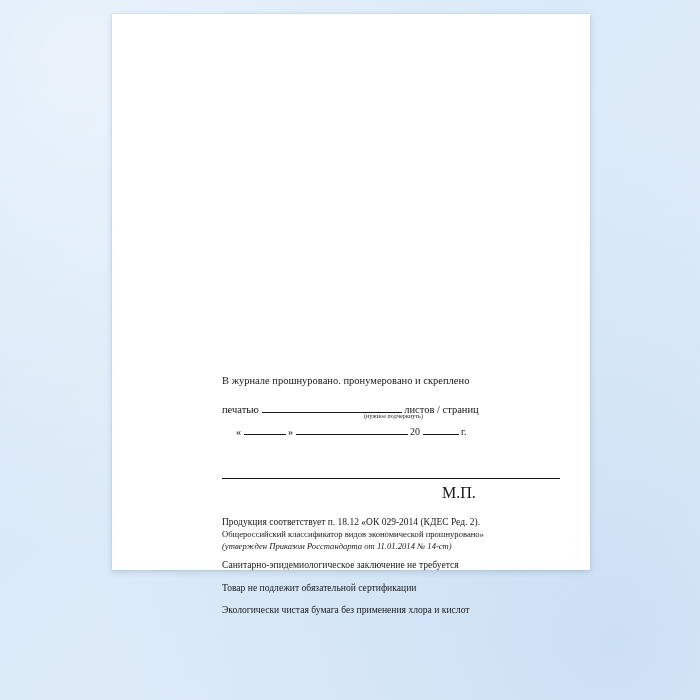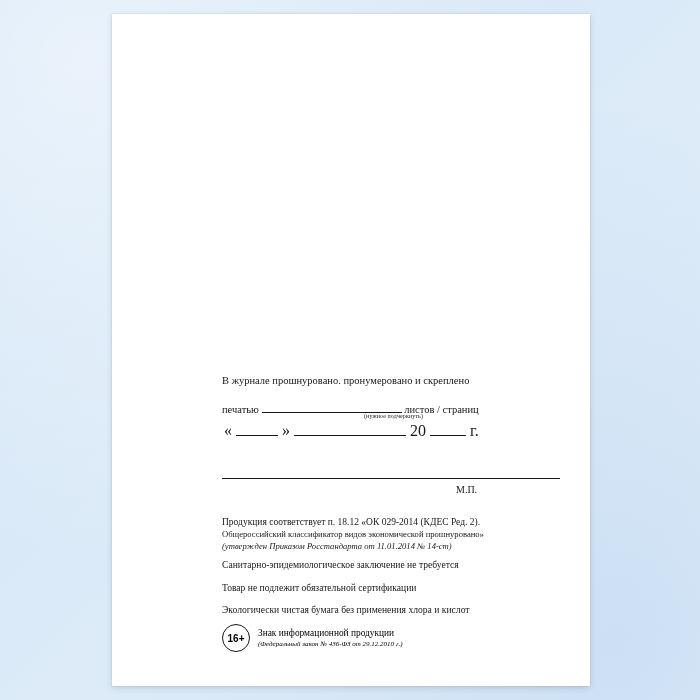--- a/index.html
+++ b/index.html
@@ -27,21 +27,21 @@
     background:
       radial-gradient(ellipse at 12% 8%, rgba(255,255,255,0.55), rgba(255,255,255,0) 55%),
       radial-gradient(ellipse at 88% 92%, rgba(175,205,235,0.45), rgba(255,255,255,0) 60%);
     pointer-events: none;
   }
   #page {
     position: absolute;
     left: 112px;
     top: 14px;
     width: 478px;
-    height: 672px;
+    height: 556px;
     background: #ffffff;
     box-shadow: 0 2px 6px rgba(40,70,110,0.18), 0 0 1px rgba(40,70,110,0.25);
   }
   .content {
     position: absolute;
     left: 0;
     top: 0;
     width: 478px;
     height: 672px;
   }
@@ -72,46 +72,46 @@
   }
   .small-note {
     position: absolute;
     left: 252px;
     top: 399px;
     font-size: 6px;
     color: #18181a;
     letter-spacing: 0.1px;
   }
   .row-date {
-    left: 112px;
+    left: 124px;
     top: 410px;
     width: 360px;
-    font-size: 16px;
+    font-size: 10px;
     line-height: 14px;
     white-space: nowrap;
   }
   .row-fio {
     left: 110px;
     top: 436px;
     width: 360px;
     font-size: 10.5px;
     line-height: 14px;
     white-space: nowrap;
   }
   .rule {
     position: absolute;
     left: 110px;
     top: 464px;
     width: 338px;
     border-bottom: 1px solid #18181a;
   }
   .mp {
-    left: 344px;
+    left: 330px;
     top: 470px;
-    font-size: 10px;
+    font-size: 16px;
   }
   .prod {
     left: 110px;
     top: 502px;
     width: 352px;
     font-size: 9.5px;
     line-height: 12.2px;
   }
   .prod .ln2 {
     font-size: 8.6px;
@@ -204,23 +204,16 @@
       <div class="blk prod">
         <div class="ln1">Продукция соответствует п. 18.12 «ОК 029-2014 (КДЕС Ред. 2).</div>
         <div class="ln2">Общероссийский классификатор видов экономической прошнуровано»</div>
         <div class="ln3">(утвержден Приказом Росстандарта от 11.01.2014 № 14-ст)</div>
       </div>
 
       <div class="blk p3">Товар не подлежит обязательной сертификации</div>
       <div class="blk p2">Санитарно-эпидемиологическое заключение не требуется</div>
       <div class="blk p4">Экологически чистая бумага без применения хлора и кислот</div>
 
-      <div class="markrow">
-        <div class="badge">16+</div>
-        <div class="marktext">
-          <div class="m1">Знак информационной продукции</div>
-          <div class="m2">(Федеральный закон № 436-ФЗ от 29.12.2010 г.)</div>
-        </div>
-      </div>
 
     </div>
   </div>
 </div>
 
 </body></html>

